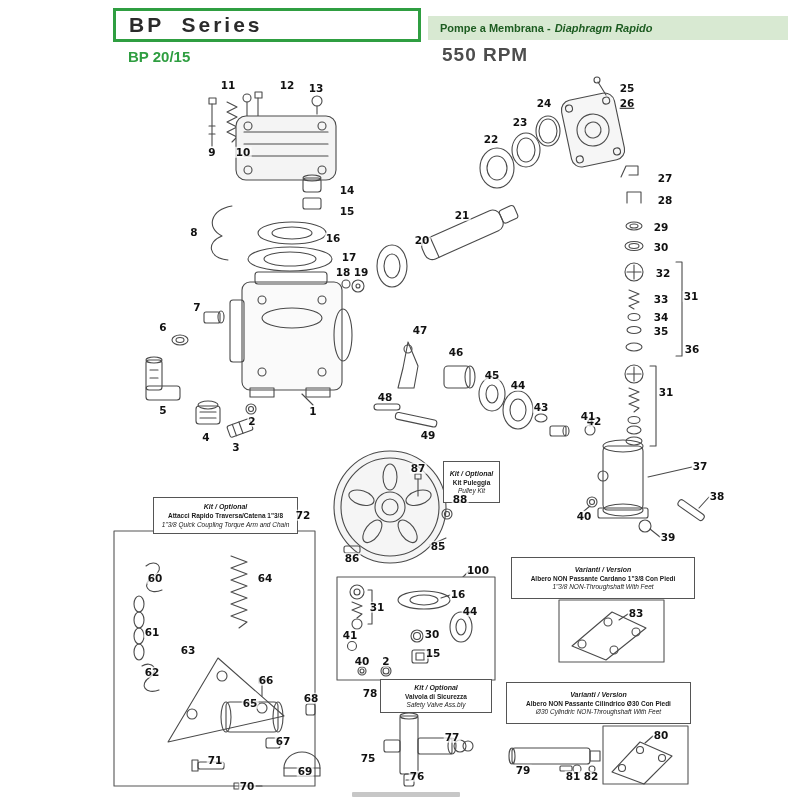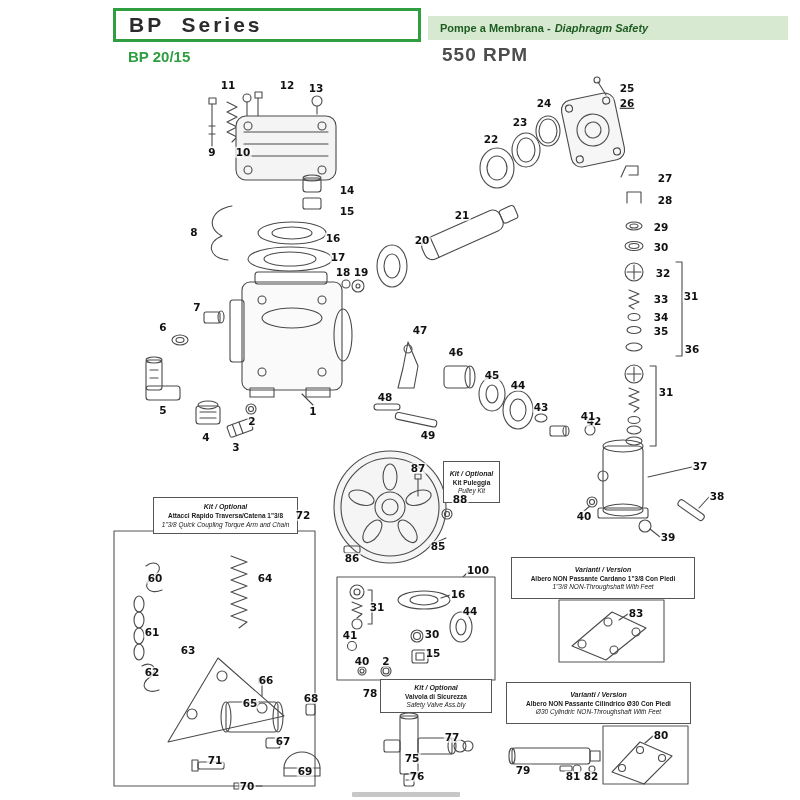--- a/index.html
+++ b/index.html
@@ -29,21 +29,21 @@
 </style>
 </head>
 <body>
 
 <div class="abs" id="series-box">
   <span id="series-title">BP  Series</span>
 </div>
 <div class="abs" id="model-label">BP 20/15</div>
 <div class="abs" id="top-banner">
   <span class="it">Pompe a Membrana -</span>
-  <span class="en">Diaphragm Safety</span>
+  <span class="en">Diaphragm Rapido</span>
 </div>
 <div class="abs" id="rpm-label">550 RPM</div>
 
 <svg class="abs" style="left:0;top:0" width="800" height="800">
   <g stroke="#4a4a4a" stroke-width="1.1" fill="none" stroke-linecap="round" stroke-linejoin="round">
 
     <g>
       <rect x="209" y="98" width="7" height="6"></rect>
         <line x1="212" y1="104" x2="212" y2="146"></line>
       <line x1="209" y1="126" x2="215" y2="126"></line>
@@ -365,21 +365,21 @@
     <span class="callout" style="left: 665px; top: 178px;">27</span>
     <span class="callout" style="left: 665px; top: 200px;">28</span>
     <span class="callout" style="left: 347px; top: 190px;">14</span>
     <span class="callout" style="left: 347px; top: 211px;">15</span>
     <span class="callout" style="left: 462px; top: 215px;">21</span>
     <span class="callout" style="left: 661px; top: 227px;">29</span>
     <span class="callout" style="left: 661px; top: 247px;">30</span>
     <span class="callout" style="left: 194px; top: 232px;">8</span>
     <span class="callout" style="left: 333px; top: 238px;">16</span>
     <span class="callout" style="left: 394px; top: 240px; margin-left: 28px;">20</span>
-    <span class="callout" style="left: 338px; top: 257px;">17</span>
+    <span class="callout" style="left: 349px; top: 257px;">17</span>
     <span class="callout" style="left: 663px; top: 273px;">32</span>
     <span class="callout" style="left: 661px; top: 299px;">33</span>
     <span class="callout" style="left: 691px; top: 296px;">31</span>
     <span class="callout" style="left: 343px; top: 272px;">18</span>
     <span class="callout" style="left: 361px; top: 272px;">19</span>
     <span class="callout" style="left: 661px; top: 317px;">34</span>
     <span class="callout" style="left: 197px; top: 307px;">7</span>
     <span class="callout" style="left: 661px; top: 331px;">35</span>
     <span class="callout" style="left: 163px; top: 327px;">6</span>
     <span class="callout" style="left: 692px; top: 349px;">36</span>
@@ -422,21 +422,21 @@
     <span class="callout" style="left: 386px; top: 661px;">2</span>
     <span class="callout" style="left: 636px; top: 613px;">83</span>
     <span class="callout" style="left: 152px; top: 672px;">62</span>
     <span class="callout" style="left: 266px; top: 680px;">66</span>
     <span class="callout" style="left: 311px; top: 698px;">68</span>
     <span class="callout" style="left: 370px; top: 693px;">78</span>
     <span class="callout" style="left: 250px; top: 703px;">65</span>
     <span class="callout" style="left: 283px; top: 741px;">67</span>
     <span class="callout" style="left: 452px; top: 737px;">77</span>
     <span class="callout" style="left: 661px; top: 735px;">80</span>
-    <span class="callout" style="left: 368px; top: 758px; margin-left: 44px;">75</span>
+    <span class="callout" style="left: 368px; top: 758px;">75</span>
     <span class="callout" style="left: 523px; top: 770px;">79</span>
     <span class="callout" style="left: 215px; top: 760px;">71</span>
     <span class="callout" style="left: 305px; top: 771px;">69</span>
     <span class="callout" style="left: 417px; top: 776px;">76</span>
     <span class="callout" style="left: 573px; top: 776px;">81</span>
     <span class="callout" style="left: 591px; top: 776px;">82</span>
     <span class="callout" style="left: 247px; top: 786px;">70</span>
   </div>
 
 <div class="abs" id="footer-strip"></div>

